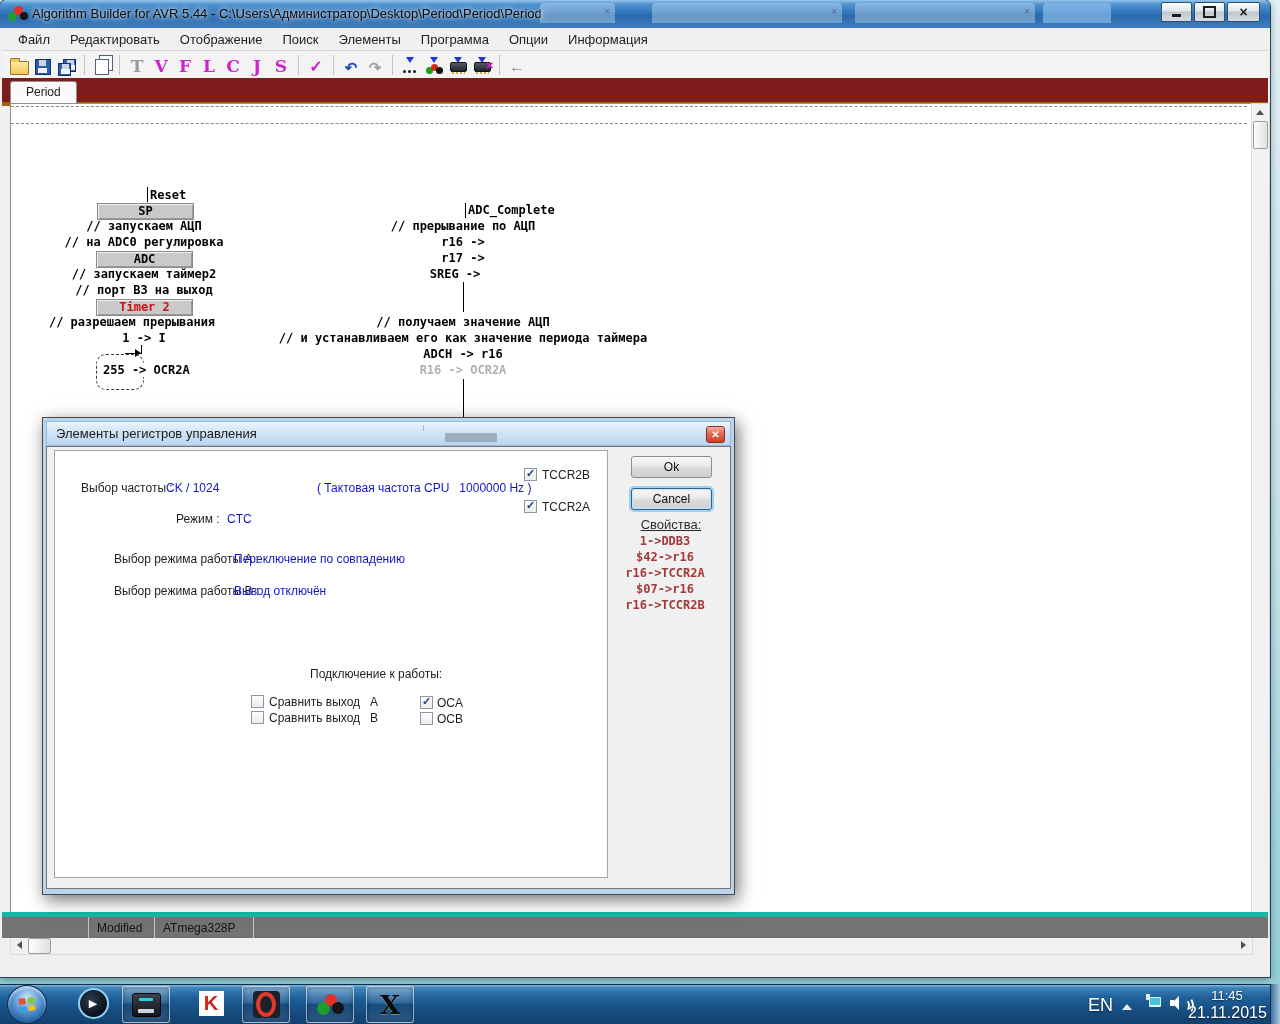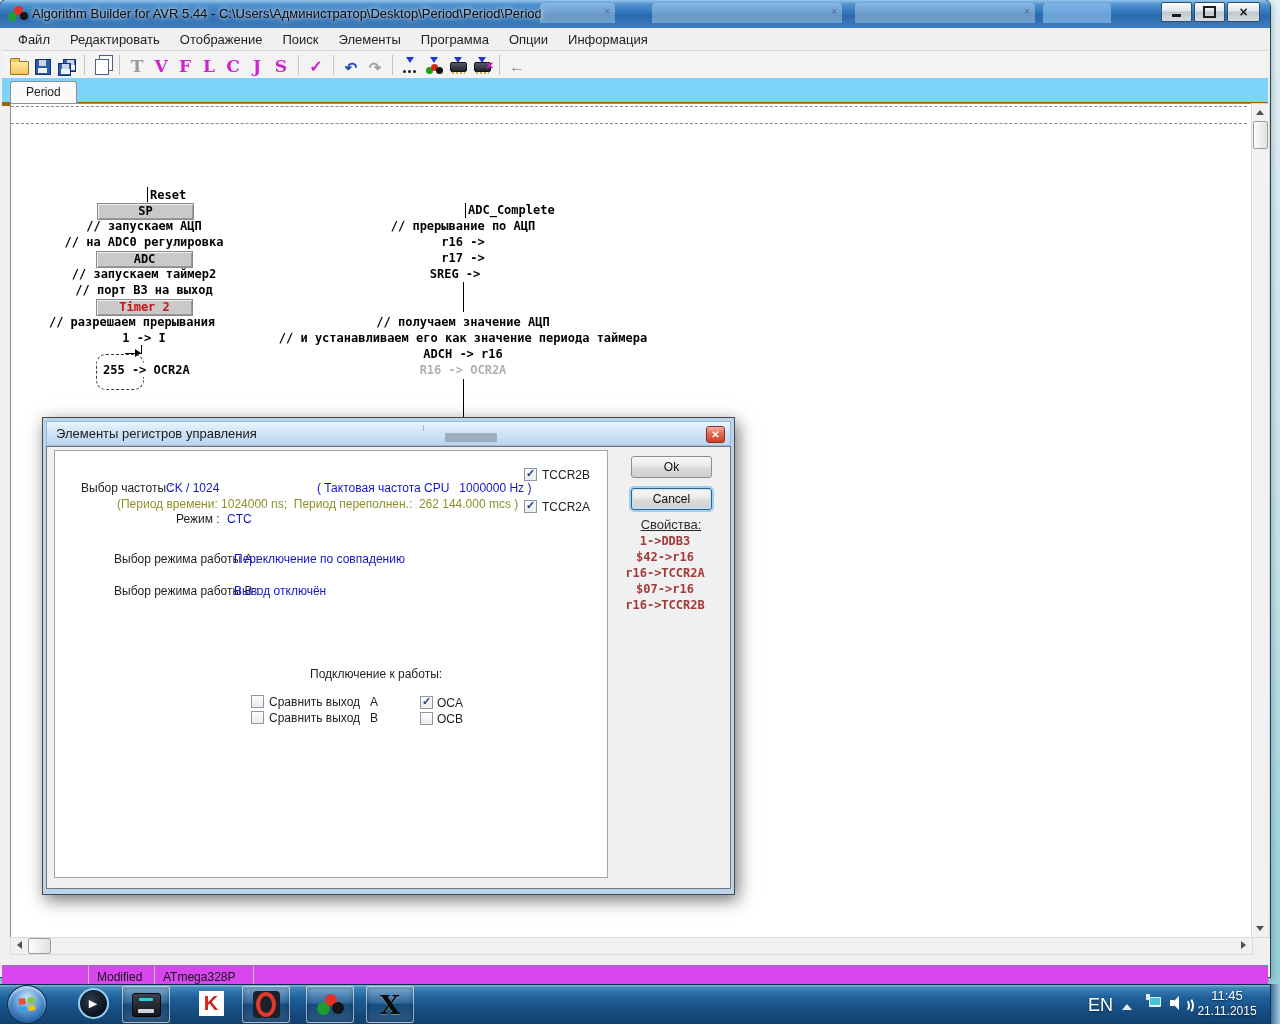--- a/index.html
+++ b/index.html
@@ -45,21 +45,21 @@
   .tri-b{position:absolute;top:-1px;left:50%;transform:translateX(-50%);width:0;height:0;border:4px solid transparent;border-top:6px solid #2238cc}
   .ic-dots{position:relative;width:16px;height:17px}
   .ic-dots .d{position:absolute;bottom:2px;width:3px;height:3px;background:#151515;border-radius:50%}
   .ic-birds{position:relative;width:18px;height:17px}
   .ic-birds i{position:absolute;border-radius:50%;width:7px;height:7px}
   .ic-chipw{position:relative;width:18px;height:17px}
   .ic-chip{position:absolute;left:1px;bottom:3px;width:15px;height:8px;background:linear-gradient(#545a66,#1f232b);border:1px solid #101318;border-radius:2px}
   .ic-chip::after{content:"";position:absolute;left:1px;right:1px;bottom:-3px;height:2px;
     background:repeating-linear-gradient(90deg,#d8b040 0 2px,transparent 2px 4px)}
   .chip-x{position:absolute;right:-3px;top:2px;color:#d418d4;font-weight:bold;font-size:10px}
-  .tabbar{position:absolute;left:2px;right:2px;top:78px;height:24px;background:#7dd3fc;border-bottom:4px solid #a16207}
+  .tabbar{position:absolute;left:2px;right:2px;top:78px;height:24px;background:#7f1d1d;border-bottom:4px solid #a16207}
   .tab{position:absolute;left:8px;top:3px;height:21px;padding:0 15px;background:#fafafa;border:1px solid #8f8f8f;border-bottom:1px solid #fafafa;
     border-radius:3px 3px 0 0;font-size:12px;line-height:20px;color:#222}
   
   .canvas{position:absolute;left:10px;top:103px;width:1240px;height:833px;background:#fff;border-left:1px solid #919191;border-top:1px solid #919191}
   .dash{position:absolute;left:0;width:1236px;height:0;border-top:1px dashed #8a8a8a}
   .fl{position:absolute;font-family:"DejaVu Sans Mono",monospace;font-weight:bold;font-size:12px;color:#000;white-space:pre;transform:translateX(-50%);line-height:14px}
   .fl.la{transform:none}
   .fl.gray{color:#b0b0b0}
   .fbox{position:absolute;width:95px;height:15px;background:#c9c9c9;border:1px solid #8a8a8a;
     box-shadow:inset 1px 1px 0 #efefef,inset -1px -1px 0 #9a9a9a;
@@ -72,21 +72,21 @@
   .whitebg{background:#fff;padding:0 2px}
   
   .vsb{position:absolute;left:1251px;top:103px;width:17px;height:833px;background:#f1f1f3;border:1px solid #d9d9d9}
   .hsb{position:absolute;left:10px;top:937px;width:1241px;height:16px;background:#f1f1f3;border:1px solid #dcdcdc}
   .sbtn{position:absolute;background:#f1f1f3;display:flex;align-items:center;justify-content:center}
   .t-up{width:0;height:0;border:4px solid transparent;border-bottom:5px solid #4f4f4f;margin-bottom:2px}
   .t-dn{width:0;height:0;border:4px solid transparent;border-top:5px solid #4f4f4f;margin-top:2px}
   .t-lf{width:0;height:0;border:4px solid transparent;border-right:5px solid #4f4f4f;margin-right:2px}
   .t-rt{width:0;height:0;border:4px solid transparent;border-left:5px solid #4f4f4f;margin-left:2px}
   .thumb{position:absolute;background:linear-gradient(90deg,#fdfdfd,#e0e0e0);border:1px solid #9c9c9c;border-radius:2px}
-  .statusbar{position:absolute;left:2px;right:2px;top:965px;height:21px;background:#d946ef;border-top:1px solid #14b8a6;display:flex}
+  .statusbar{position:absolute;left:2px;right:2px;top:912px;height:21px;background:#737373;border-top:5px solid #14b8a6;display:flex}
   .scell{border-right:1px solid #c2c2c2;font-size:12px;color:#141414;display:flex;align-items:center;padding:0 8px;box-sizing:border-box}
   
   .dialog{position:absolute;left:42px;top:417px;width:693px;height:478px;box-sizing:border-box;background:#b9d5ee;
     border:1px solid #4a4a4a;padding:3px;box-shadow:3px 5px 16px rgba(0,0,0,.55)}
   .dlg-title{position:relative;height:25px;background:linear-gradient(180deg,#eaf4fd 0%,#cfe3f6 50%,#b9d6f0 100%);border:1px solid #9db9d4;box-sizing:border-box}
   .dlg-title-text{position:absolute;left:9px;top:4px;font-size:13px;color:#1a1a1a}
   .dlg-close{position:absolute;right:5px;top:4px;width:17px;height:15px;border:1px solid #8c2c20;border-radius:3px;
     background:linear-gradient(#f6b0a4,#e06a4f 45%,#c9432a);color:#fff;font-size:10px;font-weight:bold;display:flex;align-items:center;justify-content:center;line-height:1}
   .ghost-op{position:absolute;background:rgba(115,125,140,.5);filter:blur(.5px);border-radius:1px}
   .dlg-body{position:relative;height:443px;background:#f0f0f0;border:1px solid #757575;box-sizing:border-box}
@@ -342,21 +342,20 @@
       <div class="ghost-op" style="left:398px;top:11px;width:52px;height:9px"></div>
       <div class="dlg-close">
           <span>✕</span>
         </div>
     </div>
     <div class="dlg-body">
       <div class="wpanel">
         <span class="dtext" style="left:26px;top:30px">Выбор частоты :</span>
         <span class="dtext dblue" style="left:111px;top:30px">CK / 1024</span>
         <span class="dtext dblue" style="left:262px;top:30px">( Тактовая частота CPU   1000000 Hz )</span>
-        <span class="dtext dolive" style="left:62px;top:46px">(Период времени: 1024000 ns;  Период переполнен.:  262 144.000 mcs )</span>
         <span class="dtext" style="left:121px;top:61px">Режим :</span>
         <span class="dtext dblue" style="left:172px;top:61px">CTC</span>
         <span class="dtext" style="left:59px;top:101px">Выбор режима работы A :</span>
         <span class="dtext dblue" style="left:179px;top:101px">Переключение по совпадению</span>
         <span class="dtext" style="left:59px;top:133px">Выбор режима работы B :</span>
         <span class="dtext dblue" style="left:179px;top:133px">Вывод отключён</span>
 
         <span class="dtext" style="left:255px;top:216px">Подключение к работы:</span>
         <span class="cb" style="left:196px;top:244px"></span>
         <span class="dtext" style="left:214px;top:244px">Сравнить выход</span>
@@ -428,15 +427,15 @@
       <span class="plug"></span>
       <span class="scr"></span>
     </span>
   <span class="ic-spk" style="left:1170px;top:996px">
       <span class="bx"></span>
       <span class="cone"></span>
       <span class="w1"></span>
       <span class="w2"></span>
     </span>
   <span class="tray-text" style="left:1196px;top:988px;width:62px;text-align:center;font-size:13px">11:45</span>
-  <span class="tray-text" style="left:1188px;top:1004px;width:78px;text-align:center;font-size:12px">21.11.2015</span>
+  <span class="tray-text" style="left:1188px;top:1004px;width:78px;text-align:center;font-size:16px">21.11.2015</span>
   <div class="showdesk"></div>
 </div>
 
 </body></html>

